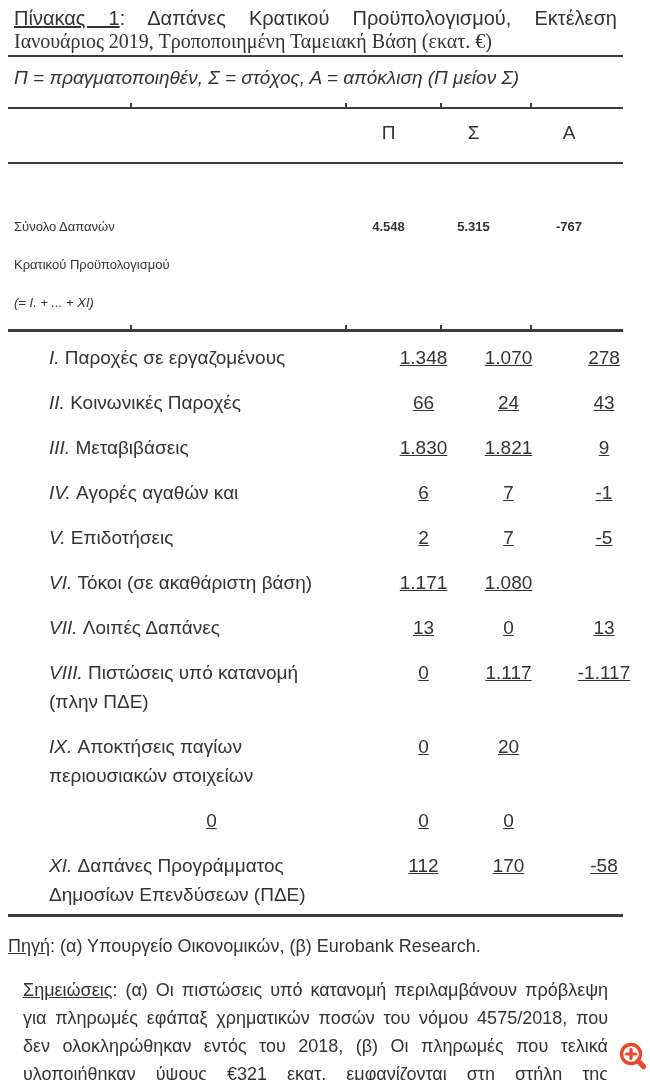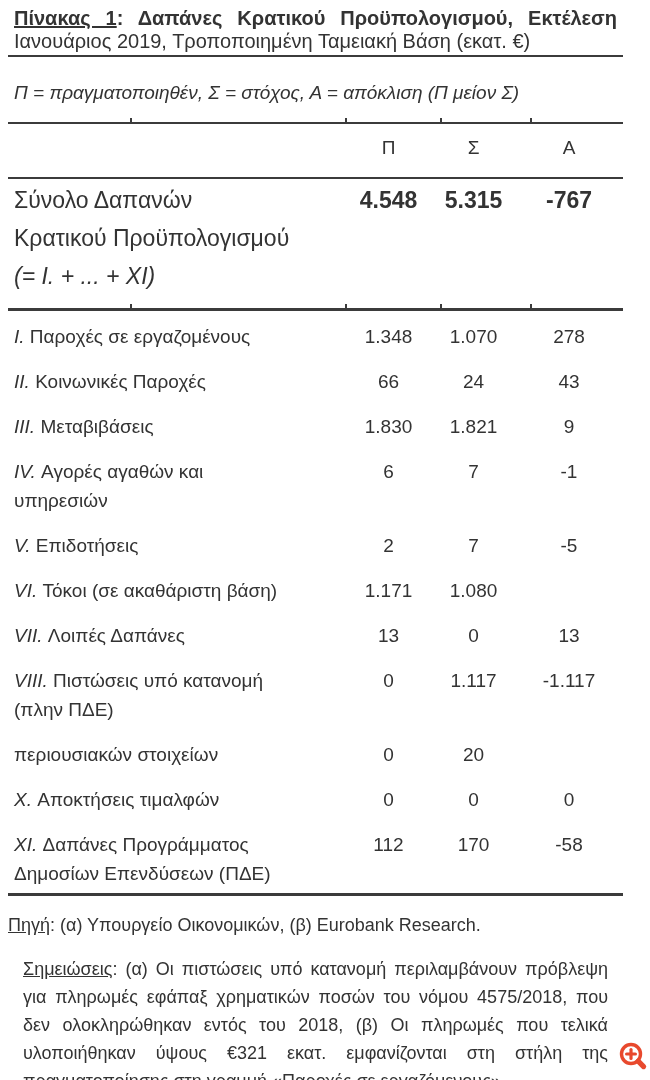--- a/index.html
+++ b/index.html
@@ -9,41 +9,41 @@
     -webkit-font-smoothing:antialiased;overflow:hidden;
   }
   .sheet{position:absolute;left:8px;top:0;width:615px;}
   .rule2{border-bottom:2px solid #3b3b3b;}
   .rule3{border-bottom:3px solid #3b3b3b;}
   .u{text-decoration:underline;}
   .it{font-style:italic;}
 
   
   .title{padding:7px 6px 2px 6px;font-size:20px;line-height:23px;position:relative;}
-  .title-l1{text-align:justify;text-align-last:justify;font-weight:bold;}
-  .title-l2{text-align:left;}
-
-  
-  .legend{padding:7px 0 16px 6px;font-size:19px;line-height:27px;font-style:italic;position:relative;margin-top:15px;}
+  .title-l1{text-align:justify;text-align-last:justify;}
+  .title-l2{text-align:left;font-family:Liberation Serif, serif;}
+
+  
+  .legend{padding:7px 0 16px 6px;font-size:19px;line-height:27px;font-style:italic;position:relative;}
 
   
   .grid{display:grid;grid-template-columns:337px 87px 83px 108px;}
   .grid .c{text-align:center;}
   .label-cell{padding-left:6px;text-align:left;}
 
   
   .head-row{height:43px;padding-top:10px;font-size:19px;line-height:27px;position:relative;}
 
   
-  .total-row{padding:2px 0 13px 0;font-size:23px;line-height:38px;position:relative;height:114px;}
+  .total-row{padding:2px 0 7px 0;font-size:13px;line-height:38px;position:relative;height:114px;margin-top:42px;}
   .total-row .c{align-self:start;font-weight:bold;}
 
   
-  .trow{padding:11px 0 5px 0;font-size:19px;line-height:29px;}
-  .trow .c{align-self:start;}
+  .trow{padding:11px 0 5px 0;font-size:19px;line-height:29px;margin-left:35px;}
+  .trow .c{align-self:start;text-decoration:underline;}
 
   
   .footer{font-size:18px;padding-top:4px;}
   .src-line{line-height:29px;margin-top:11px;}
   .notes{line-height:28px;text-align:justify;margin:15px;}
 
   .tick{position:absolute;bottom:0;width:2px;height:4px;background:#3b3b3b;}
   .tick.t1{left:122px;}
   .tick.t2{left:337px;}
   .tick.t3{left:432px;}
@@ -118,21 +118,20 @@
 
     </div>
     <div class="c">1.830</div>
     <div class="c">1.821</div>
     <div class="c">9</div>
   </div>
 
   <div class="grid trow">
     <div class="label-cell">
       <div><span class="it">IV. </span><span>Αγορές αγαθών και</span></div>
-      <div>υπηρεσιών</div>
     </div>
     <div class="c">6</div>
     <div class="c">7</div>
     <div class="c">-1</div>
   </div>
 
   <div class="grid trow">
     <div class="label-cell">
       <div><span class="it">V. </span><span>Επιδοτήσεις</span></div>
 
@@ -166,31 +165,28 @@
       <div><span class="it">VIII. </span><span>Πιστώσεις υπό κατανομή</span></div>
       <div>(πλην ΠΔΕ)</div>
     </div>
     <div class="c">0</div>
     <div class="c">1.117</div>
     <div class="c">-1.117</div>
   </div>
 
   <div class="grid trow">
     <div class="label-cell">
+      <div><span class="it">IX. </span><span>Αποκτήσεις παγίων</span></div>
       <div>περιουσιακών στοιχείων</div>
     </div>
     <div class="c">0</div>
     <div class="c">20</div>
   </div>
 
   <div class="grid trow">
-    <div class="label-cell">
-      <div><span class="it">X. </span><span>Αποκτήσεις τιμαλφών</span></div>
-
-    </div>
     <div class="c">0</div>
     <div class="c">0</div>
     <div class="c">0</div>
   </div>
 
   <div class="grid trow">
     <div class="label-cell">
       <div><span class="it">XI. </span><span>Δαπάνες Προγράμματος</span></div>
       <div>Δημοσίων Επενδύσεων (ΠΔΕ)</div>
     </div>

